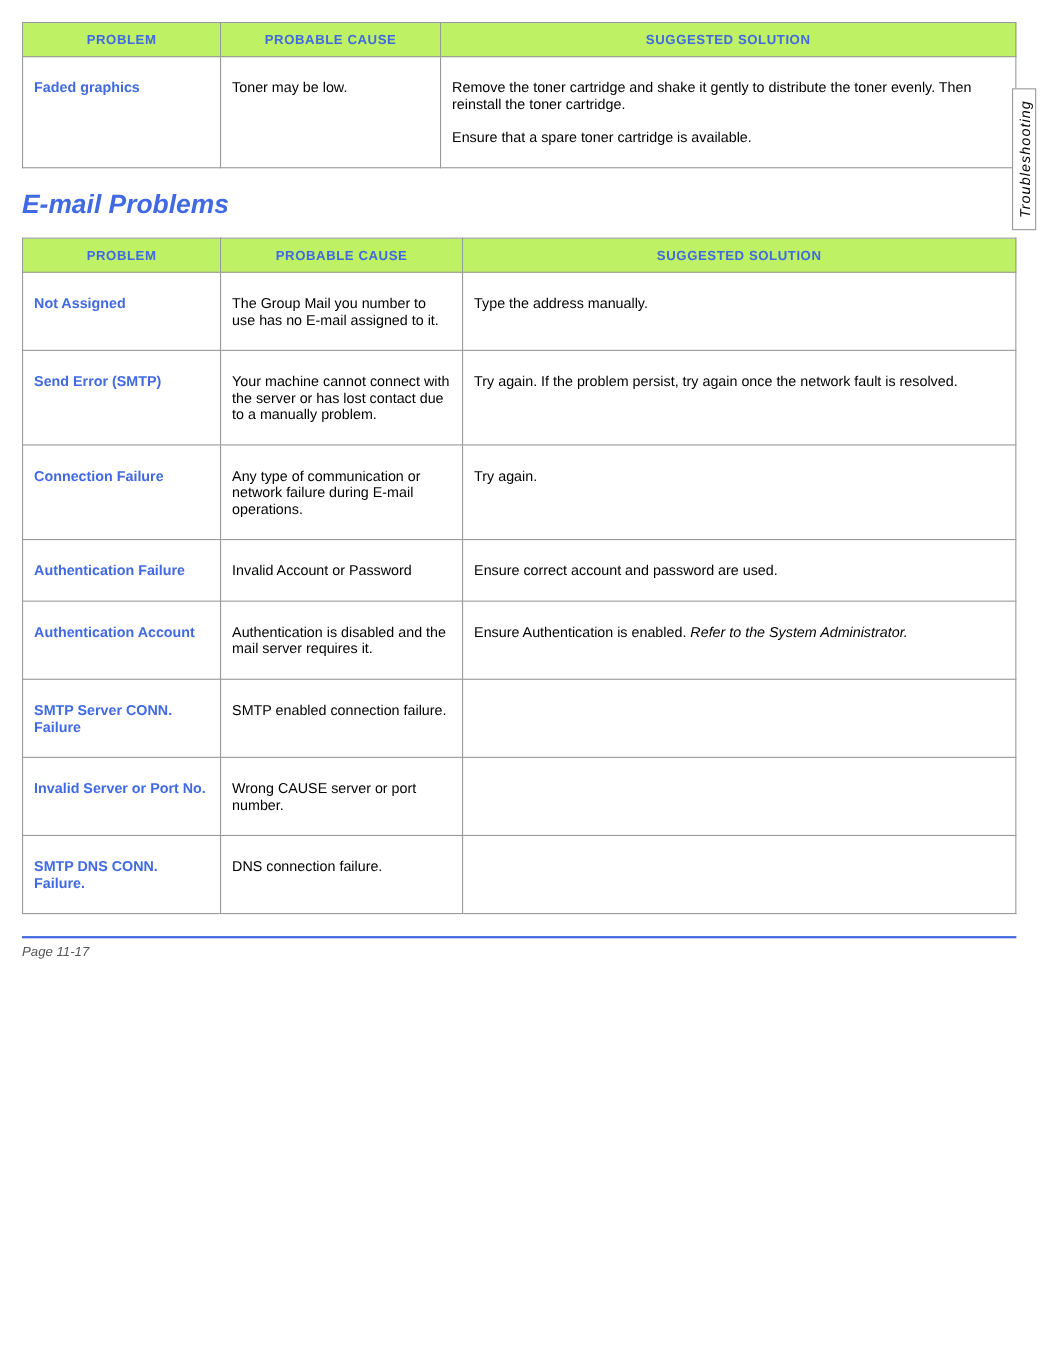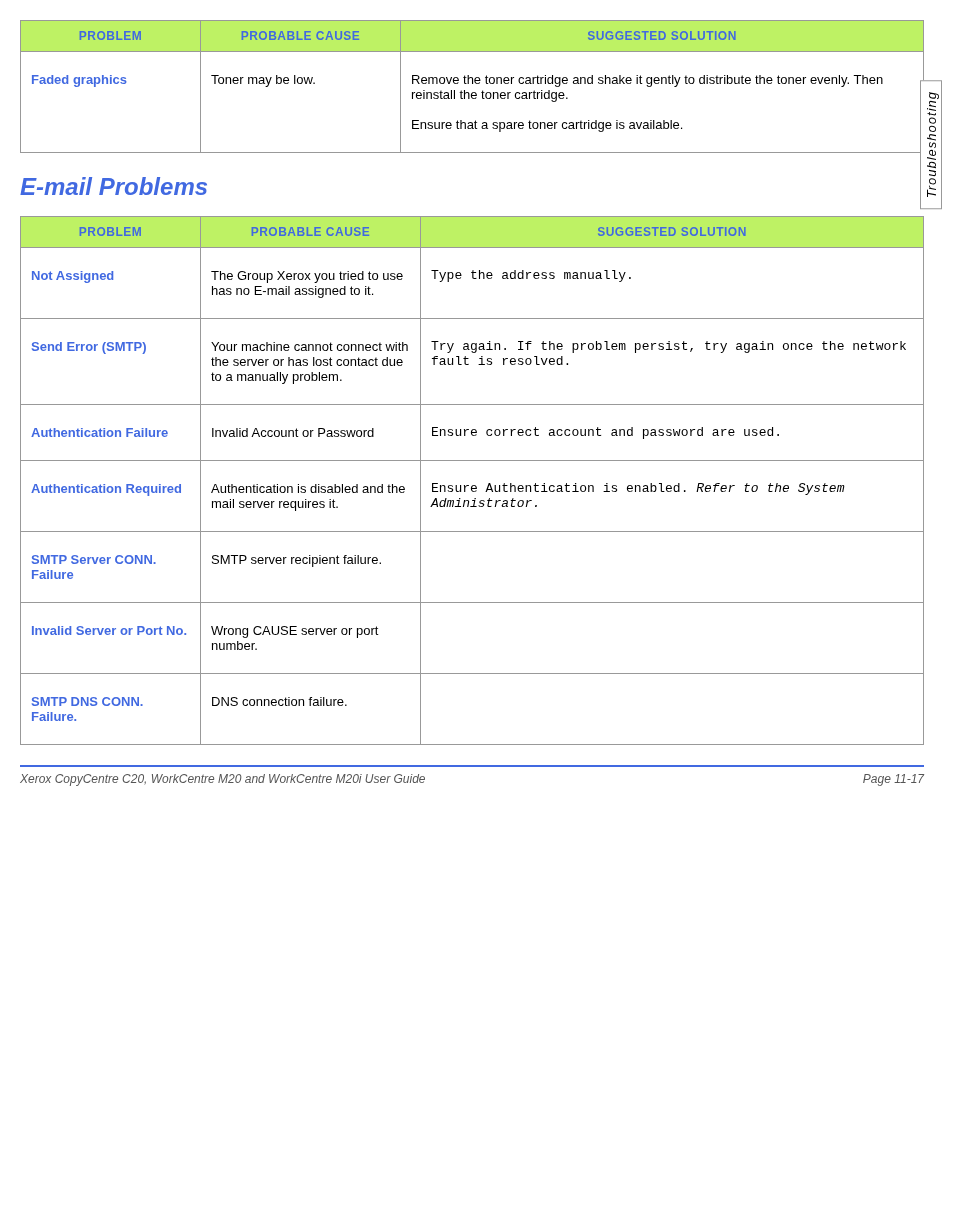--- a/index.html
+++ b/index.html
@@ -90,21 +90,20 @@
 
     
     .main-table td:first-child {
       width: 180px;
     }
     .main-table td:nth-child(2) {
       width: 220px;
     }
     .main-table td:nth-child(3) {
       width: auto;
-      font-family: Liberation Mono, monospace;
     }
 
     
     .page-footer {
       border-top: 2px solid #4169e1;
       margin-top: 20px;
       padding-top: 5px;
       display: flex;
       justify-content: space-between;
       font-style: italic;
@@ -145,53 +144,57 @@
     <thead>
       <tr>
         <th>PROBLEM</th>
         <th>PROBABLE CAUSE</th>
         <th>SUGGESTED SOLUTION</th>
       </tr>
     </thead>
     <tbody id="main-table-body">
     <tr>
           <td class="problem-cell">Not Assigned</td>
-          <td>The Group Xerox you tried to use has no E-mail assigned to it.</td>
+          <td>The Group Mail you number to use has no E-mail assigned to it.</td>
           <td>Type the address manually.</td>
         </tr>
         <tr>
           <td class="problem-cell">Send Error (SMTP)</td>
           <td>Your machine cannot connect with the server or has lost contact due to a manually problem.</td>
           <td>Try again. If the problem persist, try again once the network fault is resolved.</td>
         </tr>
         <tr>
+          <td class="problem-cell">Connection Failure</td>
+          <td>Any type of communication or network failure during E-mail operations.</td>
+          <td>Try again.</td>
+        </tr>
+        <tr>
           <td class="problem-cell">Authentication Failure</td>
           <td>Invalid Account or Password</td>
           <td>Ensure correct account and password are used.</td>
         </tr>
         <tr>
-          <td class="problem-cell">Authentication Required</td>
+          <td class="problem-cell">Authentication Account</td>
           <td>Authentication is disabled and the mail server requires it.</td>
           <td>Ensure Authentication is enabled. <em>Refer to the System Administrator.</em></td>
         </tr>
         <tr>
           <td class="problem-cell">SMTP Server CONN. Failure</td>
-          <td>SMTP server recipient failure.</td>
+          <td>SMTP enabled connection failure.</td>
           <td></td>
         </tr>
         <tr>
           <td class="problem-cell">Invalid Server or Port No.</td>
           <td>Wrong CAUSE server or port number.</td>
           <td></td>
         </tr>
         <tr>
           <td class="problem-cell">SMTP DNS CONN. Failure.</td>
           <td>DNS connection failure.</td>
           <td></td>
         </tr>
       </tbody>
   </table>
 
   <div class="page-footer">
-    <span>Xerox CopyCentre C20, WorkCentre M20 and WorkCentre M20i User Guide</span>
     <span>Page 11-17</span>
   </div>
 </div>
 
 </body></html>

